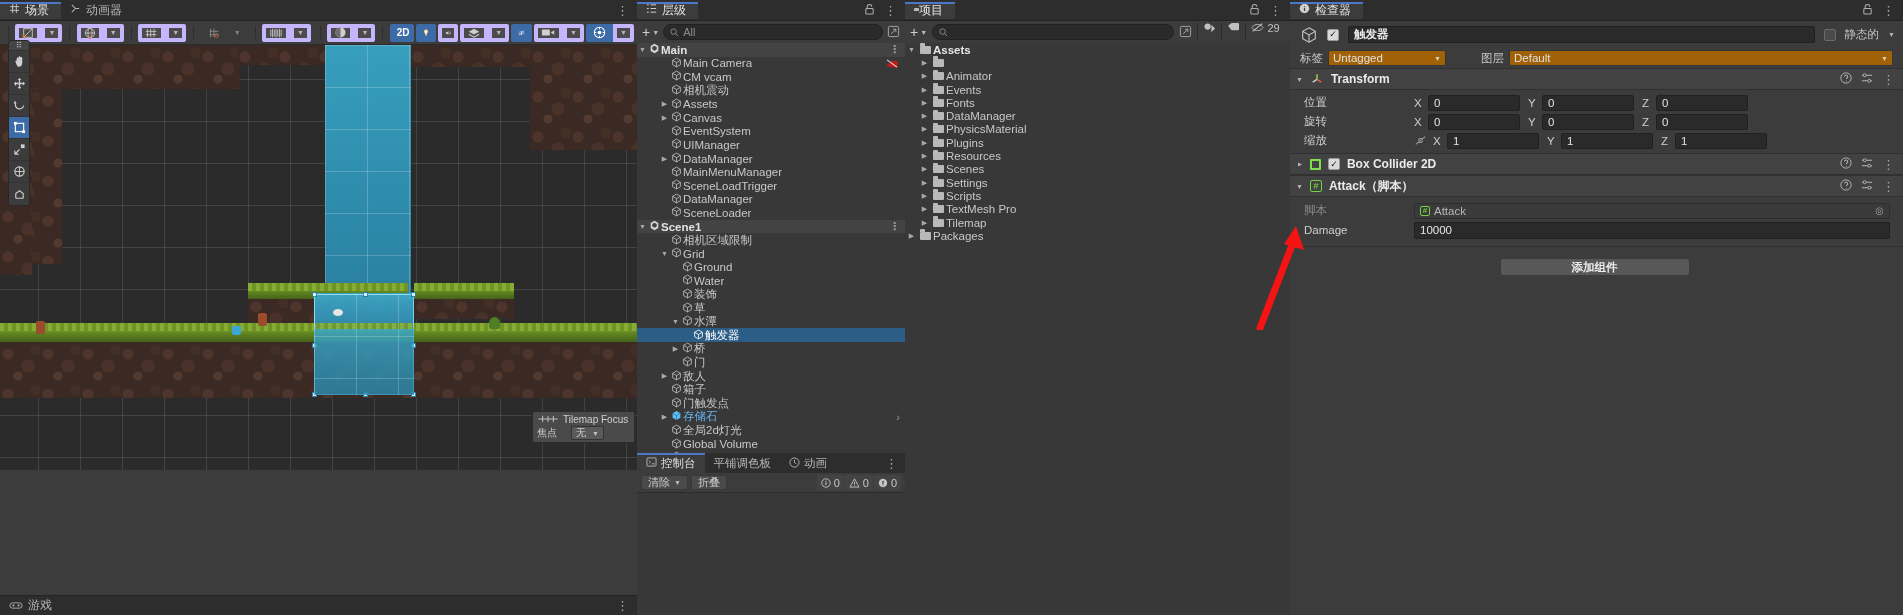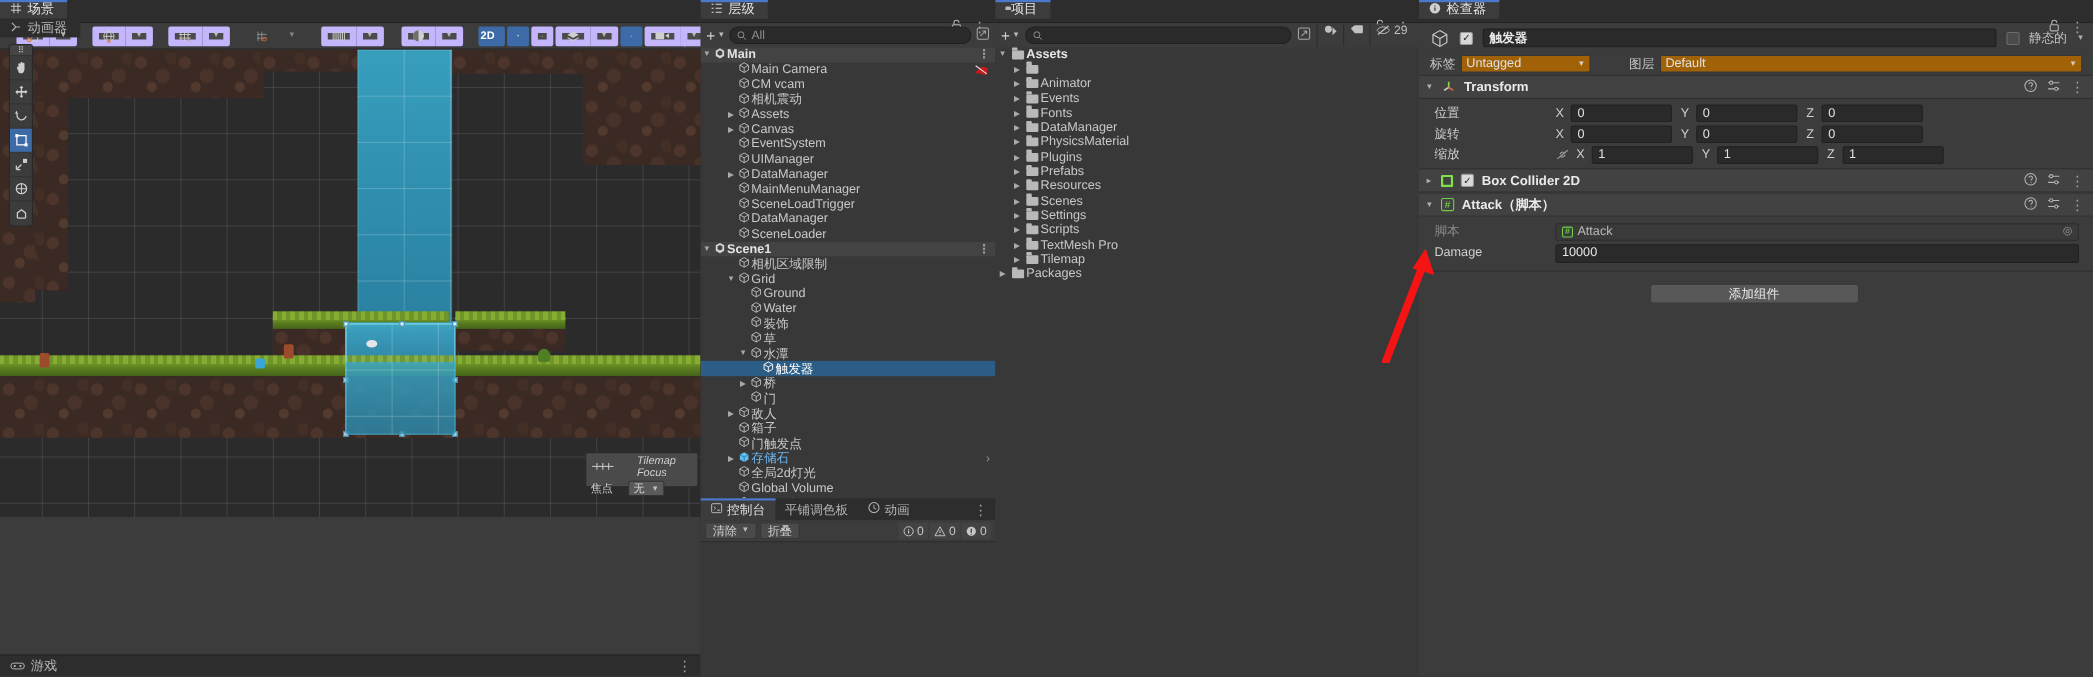--- a/index.html
+++ b/index.html
@@ -9,23 +9,22 @@
     font-size: 11px;
     background:#383838;
     color:#c4c4c4;
     -webkit-font-smoothing: antialiased;
   }
   .app { position:relative; width:1903px; height:615px; }
 
   
   .panel { position:absolute; background:#383838; }
   .tabbar {
-    height:21px; background:#2d2d2d; display:flex; align-items:flex-start;
+    height:21px; background:#2d2d2d; display:flex; align-items:center;
     border-bottom:1px solid #232323;
-    flex-direction:column;
   }
   .tab {
     display:flex; align-items:center; gap:5px;
     padding:0 12px 0 9px; font-size:12px; color:#b6b6b6;
     background:#2d2d2d; position:relative;
   }
   .tab.active { background:#3c3c3c; color:#e4e4e4; }
   .tab.active::after{
     content:""; position:absolute; left:0; right:0; top:0; height:2px; background:#4b78c8;
   }
@@ -33,22 +32,22 @@
   .kebab { letter-spacing:0; font-size:13px; color:#a5a5a5; line-height:1; }
 
   
   #scene-panel { left:0; top:0; width:637px; height:615px; background:#3c3c3c; }
   #scene-tabbar { background:#2d2d2d; }
   .scene-toolbar {
     height:24px; background:#3c3c3c; display:flex; align-items:center;
     padding:0 3px; gap:2px; border-bottom:1px solid #2a2a2a;
   }
   .tb-btn {
-    height:18px; min-width:20px; display:flex; align-items:center; justify-content:flex-end;
-    background:#4b4b4b; border:6px solid #c4b5fd; border-radius:2px; color:#c9c9c9; font-size:10px;
+    height:18px; min-width:20px; display:flex; align-items:center; justify-content:flex-start;
+    background:#4b4b4b; border:4px solid #c4b5fd; border-radius:2px; color:#c9c9c9; font-size:10px;
     padding:0 3px;
   }
   .tb-btn.flat { background:transparent; border-color:transparent; }
   .tb-btn.on { background:#3d6ba8; border-color:#3d6ba8; color:#fff; }
   .tb-group { display:flex; align-items:center; }
   .tb-group .tb-btn { border-radius:0; }
   .tb-group .tb-btn:first-child { border-radius:2px 0 0 2px; }
   .tb-group .tb-btn:last-child { border-radius:0 2px 2px 0; }
   .tb-sep { width:1px; height:14px; background:#2e2e2e; margin:0 5px; }
   .caret { font-size:7px; opacity:.85; }
@@ -103,21 +102,21 @@
   }
   .sel-rect { position:absolute; border:1px solid #6fd2ee; background:rgba(110,200,230,.10); }
   .sel-rect .hdl { position:absolute; width:5px; height:5px; background:#cfefff; border:1px solid #2c7fa0; }
 
   
   .tilemap-focus {
     position:absolute; right:2px; bottom:27px; width:103px; height:32px;
     background:#4a4a4a; border:1px solid #2b2b2b; border-radius:2px;
     font-size:10px; color:#d0d0d0; z-index:7;
   }
-  .tmf-title { display:flex; align-items:center; gap:20px; padding:2px 4px 0 4px;font-style:italic; }
+  .tmf-title { display:flex; align-items:center; gap:4px; padding:2px 4px 0 4px; }
   .tmf-row { display:flex; align-items:center; gap:14px; padding:1px 4px; }
   .tmf-drop { background:#5a5a5a; border:1px solid #333; border-radius:2px; padding:0 4px; height:14px;
               display:flex; align-items:center; gap:6px; font-size:10px; }
 
   
   #game-tabbar { position:absolute; left:0; bottom:0; width:637px; height:20px; background:#2d2d2d; border-top:1px solid #232323; display:flex; align-items:center; }
   .sidetab { display:flex; align-items:center; gap:5px; padding:0 12px 0 9px; font-size:12px; color:#b6b6b6; height:100%; }
 
   
   #hier-panel { left:637px; top:0; width:268px; height:453px; background:#383838; }
@@ -199,21 +198,21 @@
   .prop-lbl.dim { color:#8d8d8d; }
   .vec3 { display:flex; align-items:center; gap:0; flex:1; }
   .axis { font-size:11.5px; color:#cfcfcf; width:14px; text-align:left; }
   .numf { height:16px; background:#2a2a2a; border:1px solid #212121; border-radius:2px;
           display:flex; align-items:center; padding:0 5px; font-size:11.5px; color:#e2e2e2; width:92px; margin-right:8px; }
   .objfield { flex:1; height:16px; background:#3a3a3a; border:1px solid #2e2e2e; border-radius:2px;
               display:flex; align-items:center; gap:4px; padding:0 5px; font-size:11.5px; color:#b8b8b8; }
   .objfield .dot { margin-left:auto; font-size:10px; color:#9d9d9d; }
   .bigfield { flex:1; height:17px; background:#2a2a2a; border:1px solid #212121; border-radius:2px;
               display:flex; align-items:center; padding:0 5px; font-size:11.5px; color:#e6e6e6; }
-  .addcomp-wrap { display:flex; justify-content:center; padding:11px 4px 0 0; }
+  .addcomp-wrap { display:flex; justify-content:center; padding:11px 4px 0 0;font-weight:bold; }
   .addcomp {
     width:190px; height:18px; background:#585858; border:1px solid #3b3b3b; border-radius:3px;
     display:flex; align-items:center; justify-content:center; font-size:11.5px; color:#ededed;
   }
   .sep-line { height:1px; background:#303030; }
   .green-sq { width:11px; height:11px; border:2px solid #7ee04a; border-radius:1px; }
   .script-ic { width:12px; height:12px; border:1px solid #6fd04a; border-radius:2px; color:#7ee04a;
                font-size:9px; display:flex; align-items:center; justify-content:center; line-height:1; }
 
   
@@ -1026,28 +1025,20 @@
           </span>
           <span>PhysicsMaterial</span>
         </div>
         <div class="prow">
           <span style="width: 13px; flex: 0 0 13px;"></span>
           <span class="tri">▶</span>
           <span class="fic">
             <span class="folder"></span>
           </span>
           <span>Plugins</span>
-        </div>
-        <div class="prow">
-          <span style="width: 13px; flex: 0 0 13px;"></span>
-          <span class="tri">▶</span>
-          <span class="fic">
-            <span class="folder"></span>
-          </span>
-          <span>Prefabs</span>
         </div>
         <div class="prow">
           <span style="width: 13px; flex: 0 0 13px;"></span>
           <span class="tri">▶</span>
           <span class="fic">
             <span class="folder"></span>
           </span>
           <span>Resources</span>
         </div>
         <div class="prow">

